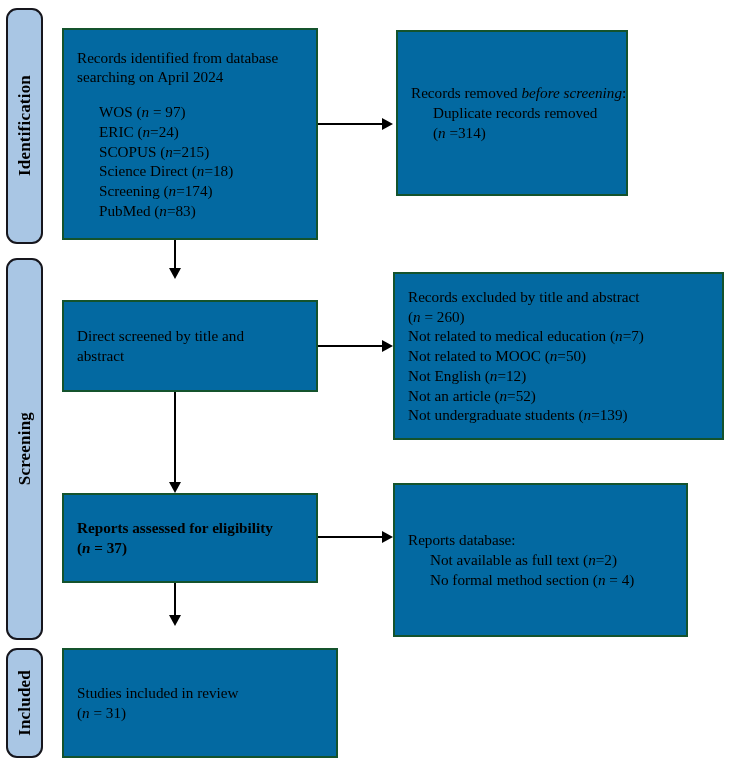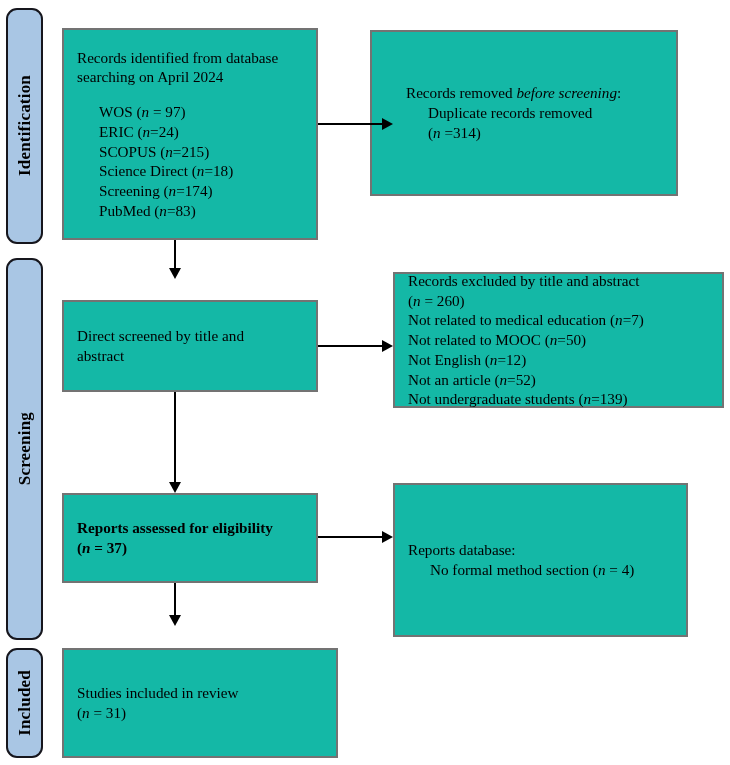--- a/index.html
+++ b/index.html
@@ -34,22 +34,22 @@
     letter-spacing: 0.2px;
     color: #000000;
     white-space: nowrap;
     writing-mode: vertical-rl;
     transform: rotate(180deg);
   }
 
   
   .flow-box {
     position: absolute;
-    background: #14b8a6;
-    border: 2px solid #737373;
+    background: #0369a1;
+    border: 2px solid #14532d;
     box-sizing: border-box;
     display: flex;
     flex-direction: column;
     justify-content: center;
   }
   .flow-box .box-body {
     padding: 0 13px;
     font-size: 15.2px;
     line-height: 1.30;
     color: #000000;
@@ -130,36 +130,36 @@
         <span>Screening</span>
         <span>(<span class="nvar">n</span>=174)</span>
       </div>
       <div class="line indent-1">
         <span>PubMed</span>
         <span>(<span class="nvar">n</span>=83)</span>
       </div>
     </div>
   </div>
 
-  <div class="flow-box" style="left:370px; top:30px; width:308px; height:166px;padding-left:21px;">
+  <div class="flow-box" style="left:396px; top:30px; width:232px; height:166px;">
     <div class="box-body">
       <div class="line"><span>Records removed </span><em class="it">before screening</em><span>:</span></div>
       <div class="line indent-1">Duplicate records removed</div>
       <div class="line indent-1">(<span class="nvar">n</span> =314)</div>
     </div>
   </div>
 
   <div class="flow-box" style="left:62px; top:300px; width:256px; height:92px;">
     <div class="box-body">
       <div class="line">Direct screened by title and</div>
       <div class="line">abstract</div>
     </div>
   </div>
 
-  <div class="flow-box" style="left:393px; top:272px; width:331px; height:136px;">
+  <div class="flow-box" style="left:393px; top:272px; width:331px; height:168px;">
     <div class="box-body">
       <div class="line">Records excluded by title and abstract</div>
       <div class="line">(<span class="nvar">n</span> = 260)</div>
       <div class="line">Not related to medical education (<span class="nvar">n</span>=7)</div>
       <div class="line">Not related to MOOC (<span class="nvar">n</span>=50)</div>
       <div class="line">Not English (<span class="nvar">n</span>=12)</div>
       <div class="line">Not an article (<span class="nvar">n</span>=52)</div>
       <div class="line">Not undergraduate students (<span class="nvar">n</span>=139)</div>
     </div>
   </div>
@@ -167,20 +167,21 @@
   <div class="flow-box" style="left:62px; top:493px; width:256px; height:90px;font-weight:bold;">
     <div class="box-body">
       <div class="line">Reports assessed for eligibility</div>
       <div class="line">(<span class="nvar">n</span> = 37)</div>
     </div>
   </div>
 
   <div class="flow-box" style="left:393px; top:483px; width:295px; height:154px;">
     <div class="box-body">
       <div class="line">Reports database:</div>
+      <div class="line indent-1">Not available as full text (<span class="nvar">n</span>=2)</div>
       <div class="line indent-1">No formal method section (<span class="nvar">n</span> = 4)</div>
     </div>
   </div>
 
   <div class="flow-box" style="left:62px; top:648px; width:276px; height:110px;">
     <div class="box-body">
       <div class="line">Studies included in review</div>
       <div class="line">(<span class="nvar">n</span> = 31)</div>
     </div>
   </div>

